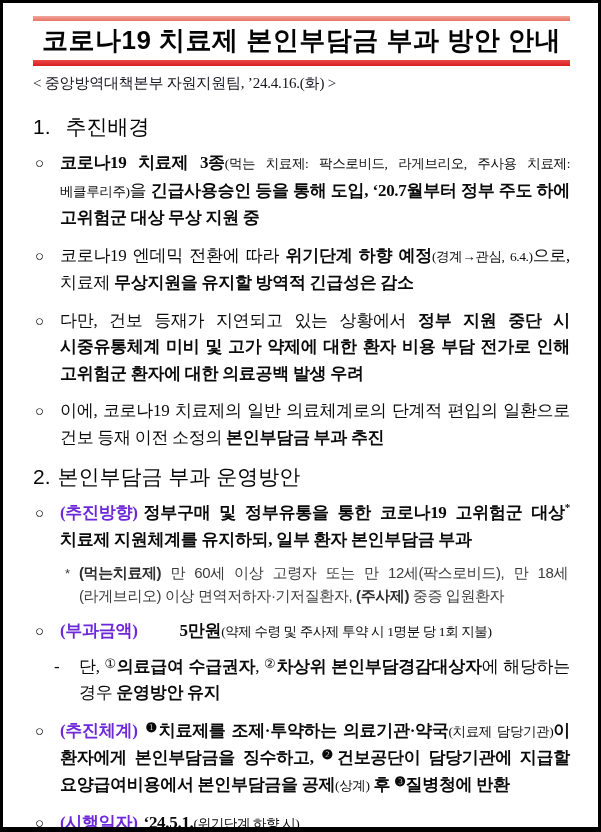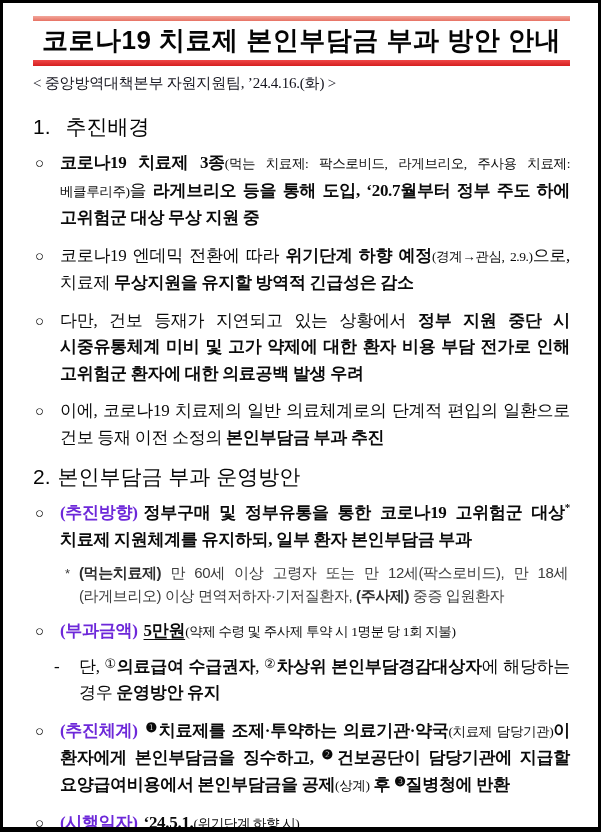--- a/index.html
+++ b/index.html
@@ -56,21 +56,21 @@
     word-break: keep-all;
     letter-spacing: -0.3px;
   }
   .bullet .marker {
     position: absolute; left: 2px; top: 0;
     font-size: 15px;
   }
   .b { font-weight: bold; }
   .sm { font-size: 13.5px; letter-spacing: -0.4px; }
   .navy { color: #6d28d9; font-weight: bold; margin-right: 6px; }
-  .ul { text-decoration: underline; text-underline-offset: 3px; }
+  .ul { text-underline-offset: 3px; margin-left: 36px; }
   .sup { vertical-align: super; font-size: 11px; line-height: 0; }
   .cnum { font-size: 13px; vertical-align: 4px; line-height: 0; }
 
   
   .dash-item {
     position: relative;
     margin-top: 8px;
     padding-left: 46px;
     font-size: 17px; line-height: 26.5px;
     text-align: justify; word-break: keep-all; letter-spacing: -0.3px;
@@ -101,26 +101,26 @@
     <div class="bar-bottom"></div>
   </div>
   <div class="subtitle">&lt; 중앙방역대책본부 자원지원팀, ’24.4.16.(화) &gt;</div>
 
   <div class="sec-heading h1">
     <span class="sec-num">1.</span><span>추진배경</span>
   </div>
 
   <div class="bullet">
     <span class="marker">○</span>
-    <span class="b">코로나19 치료제 3종</span><span class="sm">(먹는 치료제: 팍스로비드, 라게브리오, 주사용 치료제: 베클루리주)</span><span>을 </span><span class="b">라게브리오 등을 통해 도입, ‘20.7월부터 정부 주도 하에 고위험군 대상 무상 지원 중</span>
+    <span class="b">코로나19 치료제 3종</span><span class="sm">(먹는 치료제: 팍스로비드, 라게브리오, 주사용 치료제: 베클루리주)</span><span>을 </span><span class="b">긴급사용승인 등을 통해 도입, ‘20.7월부터 정부 주도 하에 고위험군 대상 무상 지원 중</span>
   </div>
 
   <div class="bullet">
     <span class="marker">○</span>
-    <span>코로나19 엔데믹 전환에 따라 </span><span class="b">위기단계 하향 예정</span><span class="sm">(경계→관심, 2.9.)</span><span>으로, 치료제 </span><span class="b">무상지원을 유지할 방역적 긴급성은 감소</span>
+    <span>코로나19 엔데믹 전환에 따라 </span><span class="b">위기단계 하향 예정</span><span class="sm">(경계→관심, 6.4.)</span><span>으로, 치료제 </span><span class="b">무상지원을 유지할 방역적 긴급성은 감소</span>
   </div>
 
   <div class="bullet">
     <span class="marker">○</span>
     <span>다만, 건보 등재가 지연되고 있는 상황에서 </span><span class="b">정부 지원 중단 시 시중유통체계 미비 및 고가 약제에 대한 환자 비용 부담 전가로 인해 고위험군 환자에 대한 의료공백 발생 우려</span>
   </div>
 
   <div class="bullet">
     <span class="marker">○</span>
     <span>이에, 코로나19 치료제의 일반 의료체계로의 단계적 편입의 일환으로 건보 등재 이전 소정의 </span><span class="b">본인부담금 부과 추진</span>

